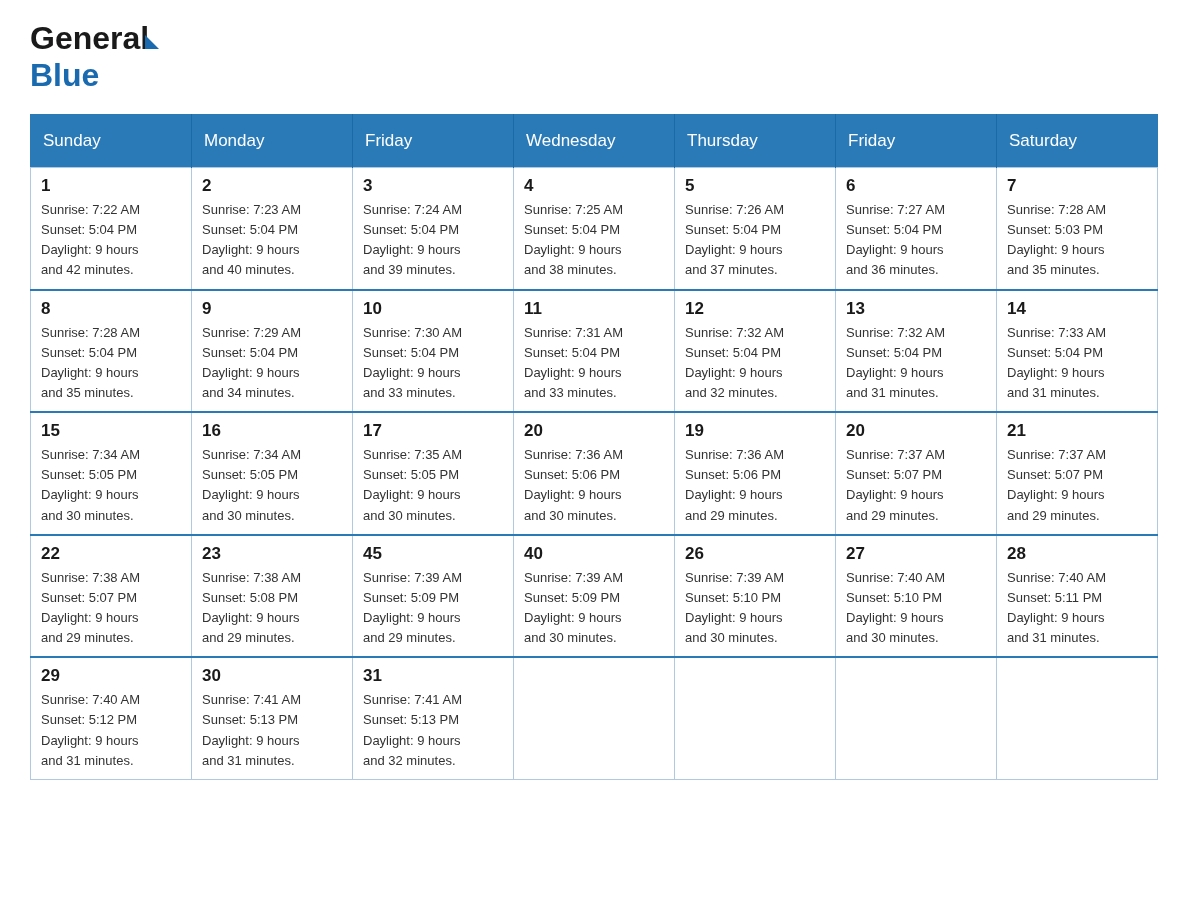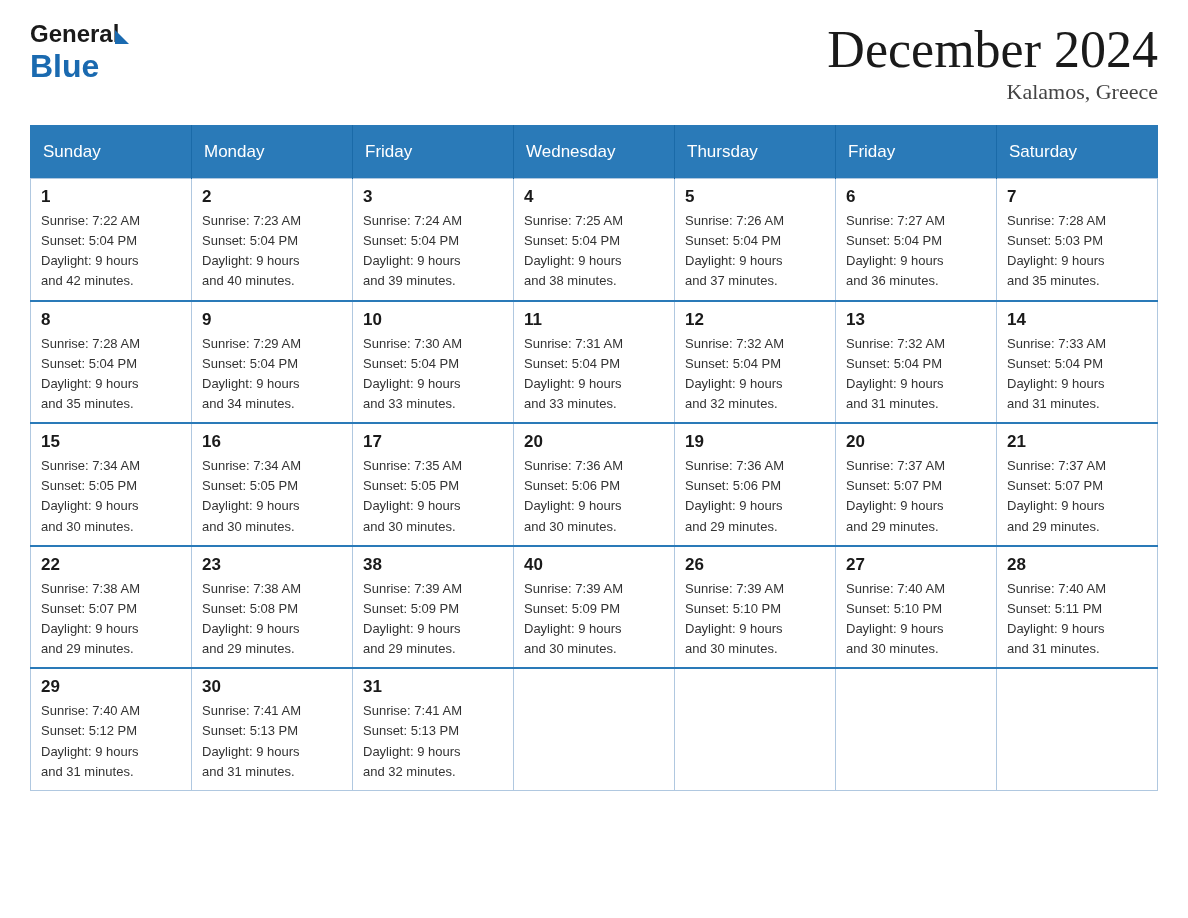--- a/index.html
+++ b/index.html
@@ -10,21 +10,21 @@
       min-height: 918px;
       padding: 20px 30px;
     }
     .header-area {
       display: flex;
       justify-content: space-between;
       align-items: flex-start;
       margin-bottom: 20px;
     }
     .logo-text-general {
-      font-size: 24px;
+      font-size: 32px;
       font-weight: bold;
       color: #1a1a1a;
       font-family: Arial, sans-serif;
     }
     .logo-text-blue {
       font-size: 32px;
       font-weight: bold;
       color: #1a6ab0;
       font-family: Arial, sans-serif;
     }
@@ -108,24 +108,20 @@
 </head>
 <body>
 
 <div class="header-area">
   <div class="logo-wrapper">
     <div class="logo-top-row">
       <span class="logo-text-general">General</span>
       <div class="logo-arrow"></div>
     </div>
     <span class="logo-text-blue">Blue</span>
-  </div>
-  <div class="title-area">
-    <div class="calendar-title">December 2024</div>
-    <div class="calendar-subtitle">Kalamos, Greece</div>
   </div>
 </div>
 
 <table class="calendar-table">
   <thead>
     <tr>
       <th>Sunday</th>
       <th>Monday</th>
       <th>Friday</th>
       <th>Wednesday</th>
@@ -228,21 +224,21 @@
       <tr class="row-divider">
         <td>
         <span class="day-number">22</span>
         <span class="day-info">Sunrise: 7:38 AM<br>Sunset: 5:07 PM<br>Daylight: 9 hours<br>and 29 minutes.</span>
       </td>
         <td>
         <span class="day-number">23</span>
         <span class="day-info">Sunrise: 7:38 AM<br>Sunset: 5:08 PM<br>Daylight: 9 hours<br>and 29 minutes.</span>
       </td>
         <td>
-        <span class="day-number">38</span>
+        <span class="day-number">45</span>
         <span class="day-info">Sunrise: 7:39 AM<br>Sunset: 5:09 PM<br>Daylight: 9 hours<br>and 29 minutes.</span>
       </td>
         <td>
         <span class="day-number">40</span>
         <span class="day-info">Sunrise: 7:39 AM<br>Sunset: 5:09 PM<br>Daylight: 9 hours<br>and 30 minutes.</span>
       </td>
         <td>
         <span class="day-number">26</span>
         <span class="day-info">Sunrise: 7:39 AM<br>Sunset: 5:10 PM<br>Daylight: 9 hours<br>and 30 minutes.</span>
       </td>

